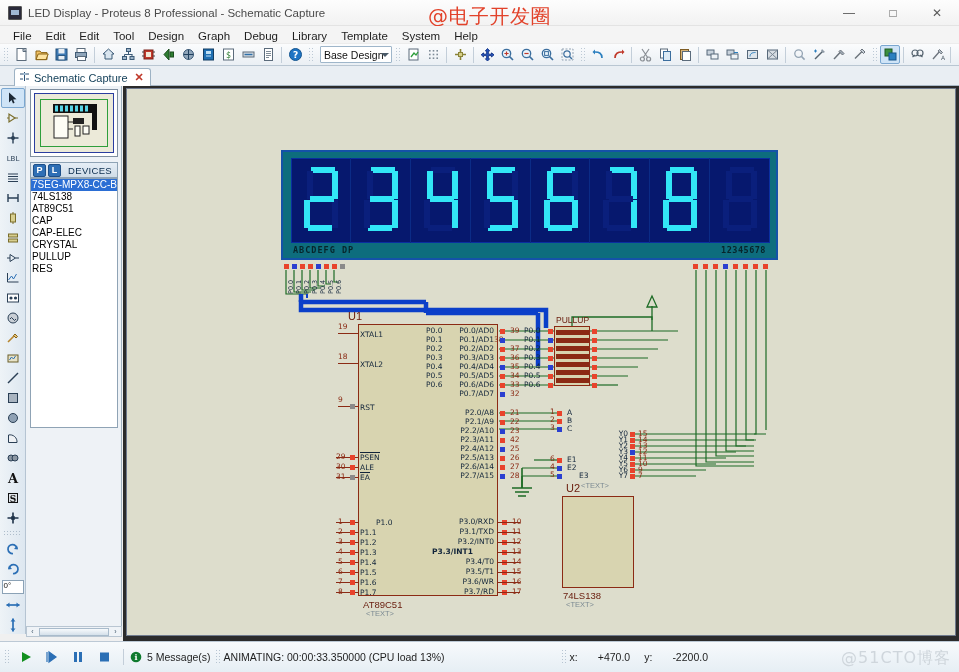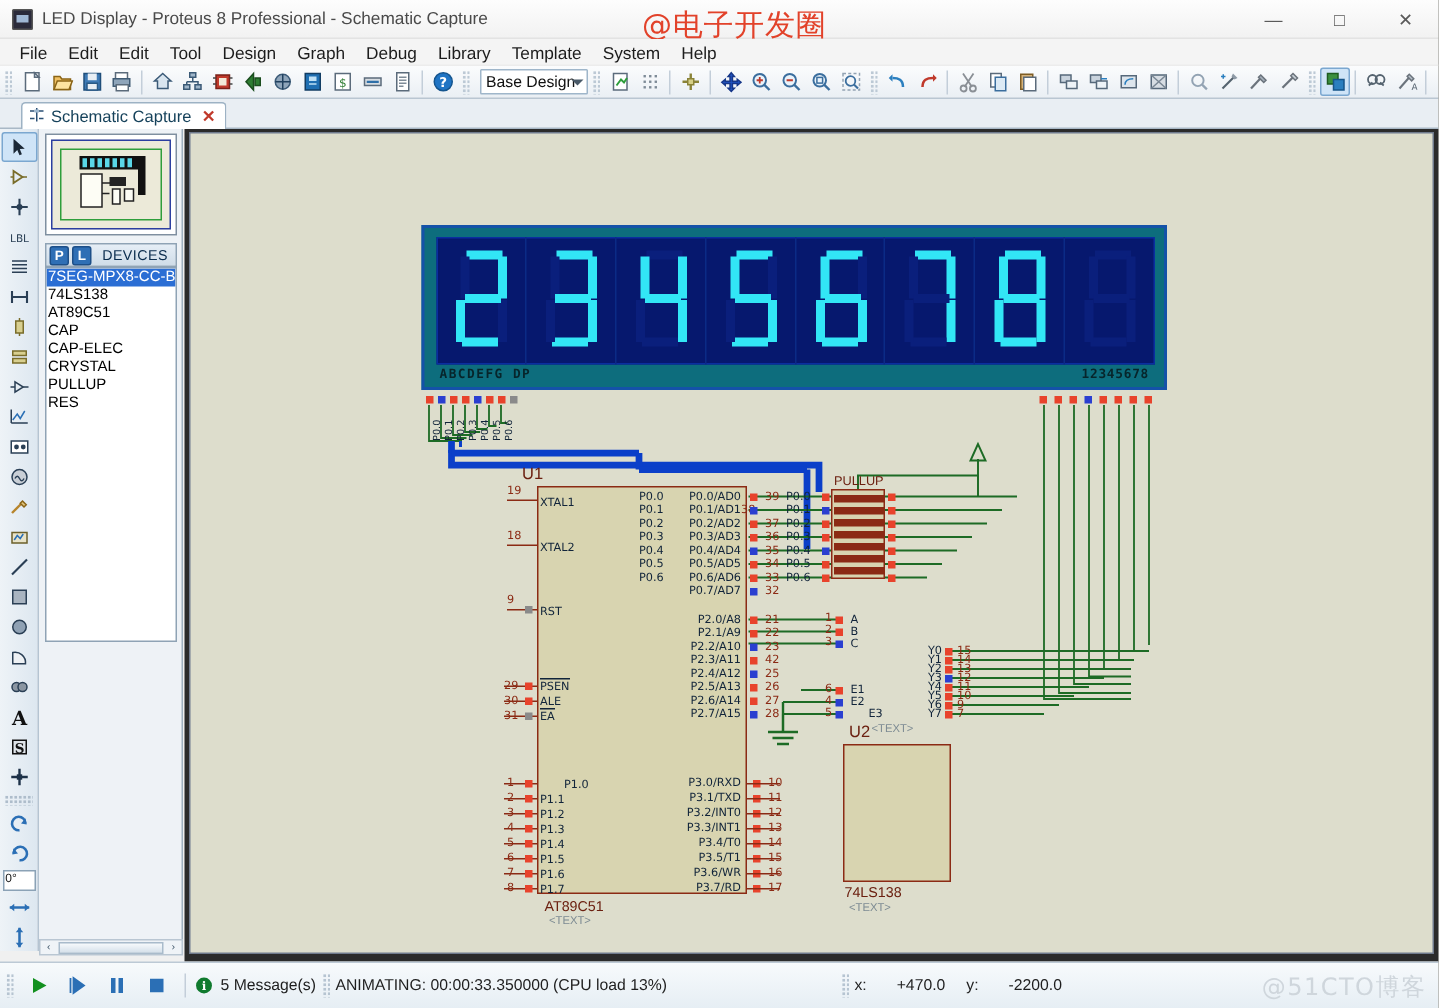--- a/index.html
+++ b/index.html
@@ -1064,21 +1064,21 @@
             <div class="pinsq" style="left: 376px; top: 432px;"></div>
             <div class="wire" style="left: 372px; top: 434px; width: 22px; height: 1.3px; background: rgb(139, 42, 20);"></div>
             <div class="pinname" style="left: 306px; top: 439px; width: 62px; text-align: right;">P3.1/TXD</div>
             <div class="pinnum" style="left: 386px; top: 439px;">11</div>
             <div class="pinsq" style="left: 376px; top: 442px;"></div>
             <div class="wire" style="left: 372px; top: 444px; width: 22px; height: 1.3px; background: rgb(139, 42, 20);"></div>
             <div class="pinname" style="left: 306px; top: 449px; width: 62px; text-align: right;">P3.2/INT0</div>
             <div class="pinnum" style="left: 386px; top: 449px;">12</div>
             <div class="pinsq" style="left: 376px; top: 452px;"></div>
             <div class="wire" style="left: 372px; top: 454px; width: 22px; height: 1.3px; background: rgb(139, 42, 20);"></div>
-            <div class="pinname" style="left: 306px; top: 459px; width: 62px; text-align: right;">P3.3/INT1</div>
+            <div class="pinname" style="left: 306px; top: 459px; width: 62px; text-align: left; font-weight: bold;">P3.3/INT1</div>
             <div class="pinnum" style="left: 386px; top: 459px;">13</div>
             <div class="pinsq" style="left: 376px; top: 462px;"></div>
             <div class="wire" style="left: 372px; top: 464px; width: 22px; height: 1.3px; background: rgb(139, 42, 20);"></div>
             <div class="pinname" style="left: 306px; top: 469px; width: 62px; text-align: right;">P3.4/T0</div>
             <div class="pinnum" style="left: 386px; top: 469px;">14</div>
             <div class="pinsq" style="left: 376px; top: 472px;"></div>
             <div class="wire" style="left: 372px; top: 474px; width: 22px; height: 1.3px; background: rgb(139, 42, 20);"></div>
             <div class="pinname" style="left: 306px; top: 479px; width: 62px; text-align: right;">P3.5/T1</div>
             <div class="pinnum" style="left: 386px; top: 479px;">15</div>
             <div class="pinsq" style="left: 376px; top: 482px;"></div>

